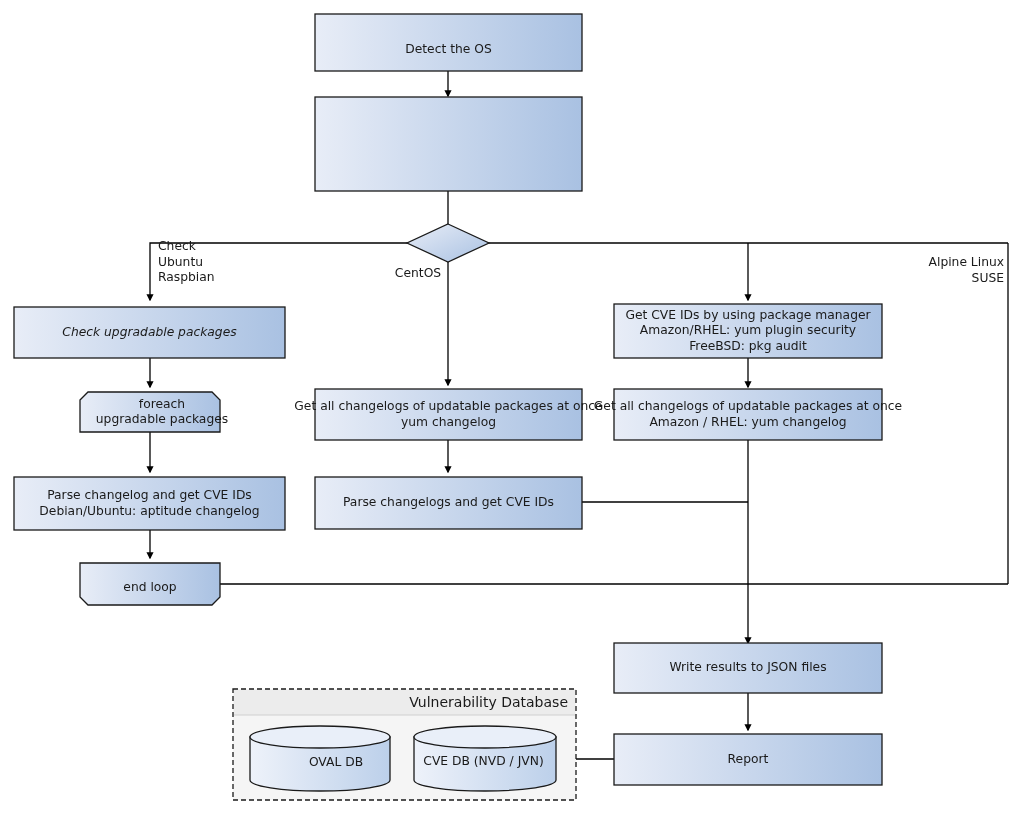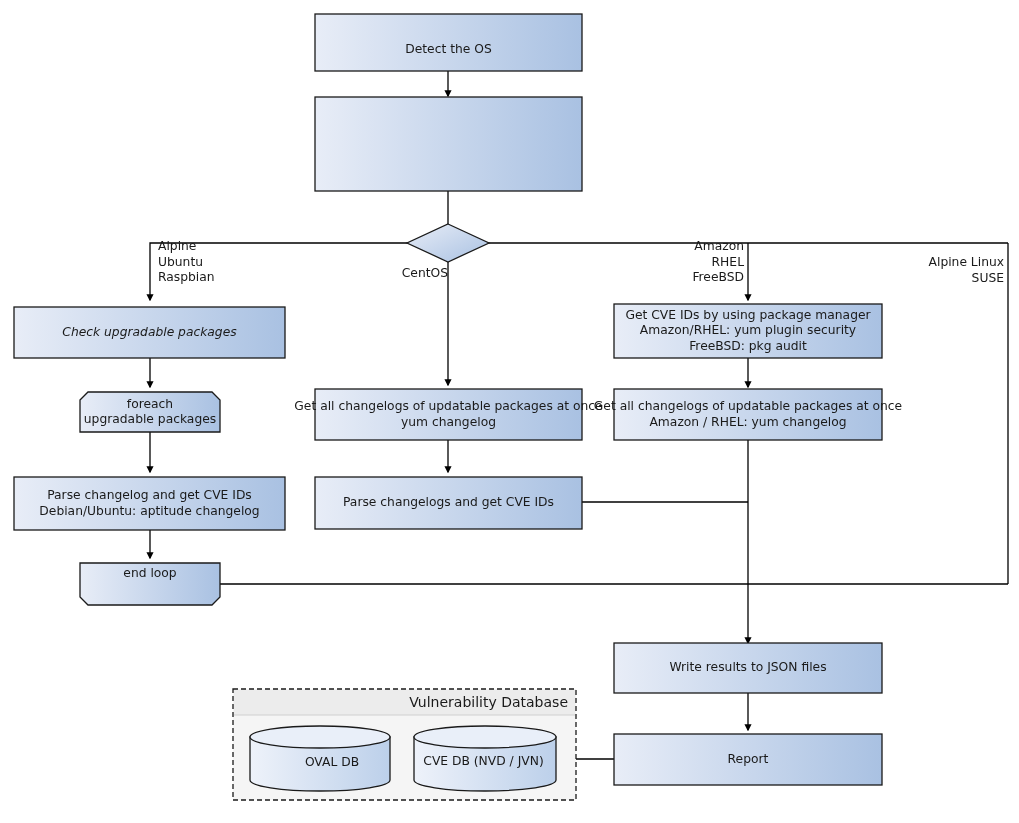--- a/index.html
+++ b/index.html
@@ -156,61 +156,56 @@
     <g>
       <path d="M 414 737 L 414 780 A 71 11 0 0 0 556 780 L 556 737 Z" fill="url(#cylGrad)" stroke="#1a1a1a" stroke-width="1.3"></path>
       <ellipse cx="485" cy="737" rx="71" ry="11" fill="#e9eff9" stroke="#1a1a1a" stroke-width="1.3"></ellipse>
     </g>
   </svg>
 
   <div class="node-text" style="left:315px; top:14px; width:267px; height:71px;">Detect the OS</div>
 
 
   <div class="edge-label" style="left:158px; top:239px; width:90px;">
-    <div>Alpine</div>
+    <div>Check</div>
     <div>Ubuntu</div>
     <div>Raspbian</div>
   </div>
 
-  <div class="edge-label" style="left:388px; top:266px; width:60px; text-align:right;">
+  <div class="edge-label" style="left:388px; top:266px; width:60px; text-align:center;">
     <div>CentOS</div>
   </div>
 
-  <div class="edge-label right-align" style="left:648px; top:239px; width:96px;">
-    <div>Amazon</div>
-    <div>RHEL</div>
-    <div>FreeBSD</div>
-  </div>
 
   <div class="edge-label right-align" style="left:898px; top:255px; width:106px;">
     <div>Alpine Linux</div>
     <div>SUSE</div>
   </div>
 
   <div class="node-text" style="left:14px; top:307px; width:271px; height:51px;font-style:italic;">
     <div>
       <div>Check upgradable packages</div>
     </div>
   </div>
 
-  <div class="node-text" style="left:80px; top:392px; width:140px; height:40px;">
+  <div class="node-text" style="left:92px; top:392px; width:140px; height:40px;">
     <div>
       <div>foreach</div>
       <div>upgradable  packages</div>
     </div>
   </div>
 
   <div class="node-text" style="left:14px; top:477px; width:271px; height:53px;">
     <div>
       <div>Parse changelog and get  CVE IDs</div>
       <div>Debian/Ubuntu: aptitude changelog</div>
     </div>
   </div>
 
-  <div class="node-text" style="left:80px; top:555px; width:140px; height:38px;">end loop</div>
+  <div class="node-text" style="left:80px; top:569px; width:140px; height:38px;">end loop</div>
 
   <div class="node-text" style="left:300px; top:389px; width:297px; height:51px;">
     <div>
       <div>Get all changelogs of updatable packages at once</div>
       <div>yum changelog</div>
     </div>
   </div>
 
   <div class="node-text" style="left:614px; top:304px; width:268px; height:54px;">
     <div>
@@ -228,17 +223,17 @@
       <div>Amazon / RHEL: yum changelog</div>
     </div>
   </div>
 
   <div class="node-text" style="left:614px; top:643px; width:268px; height:50px;">Write results to JSON files</div>
 
   <div class="node-text" style="left:614px; top:734px; width:268px; height:51px;">Report</div>
 
   <div class="group-title" style="left:240px; top:694px; width:328px;">Vulnerability Database</div>
 
-  <div class="cyl-text" style="left:250px; top:740px; width:164px; height:44px;">OVAL DB</div>
+  <div class="cyl-text" style="left:250px; top:740px; width:140px; height:44px;padding-left:16px;">OVAL DB</div>
 
   <div class="cyl-text" style="left:414px; top:739px; width:139px; height:44px;">CVE DB (NVD / JVN)</div>
 
 </div>
 
 </body></html>

